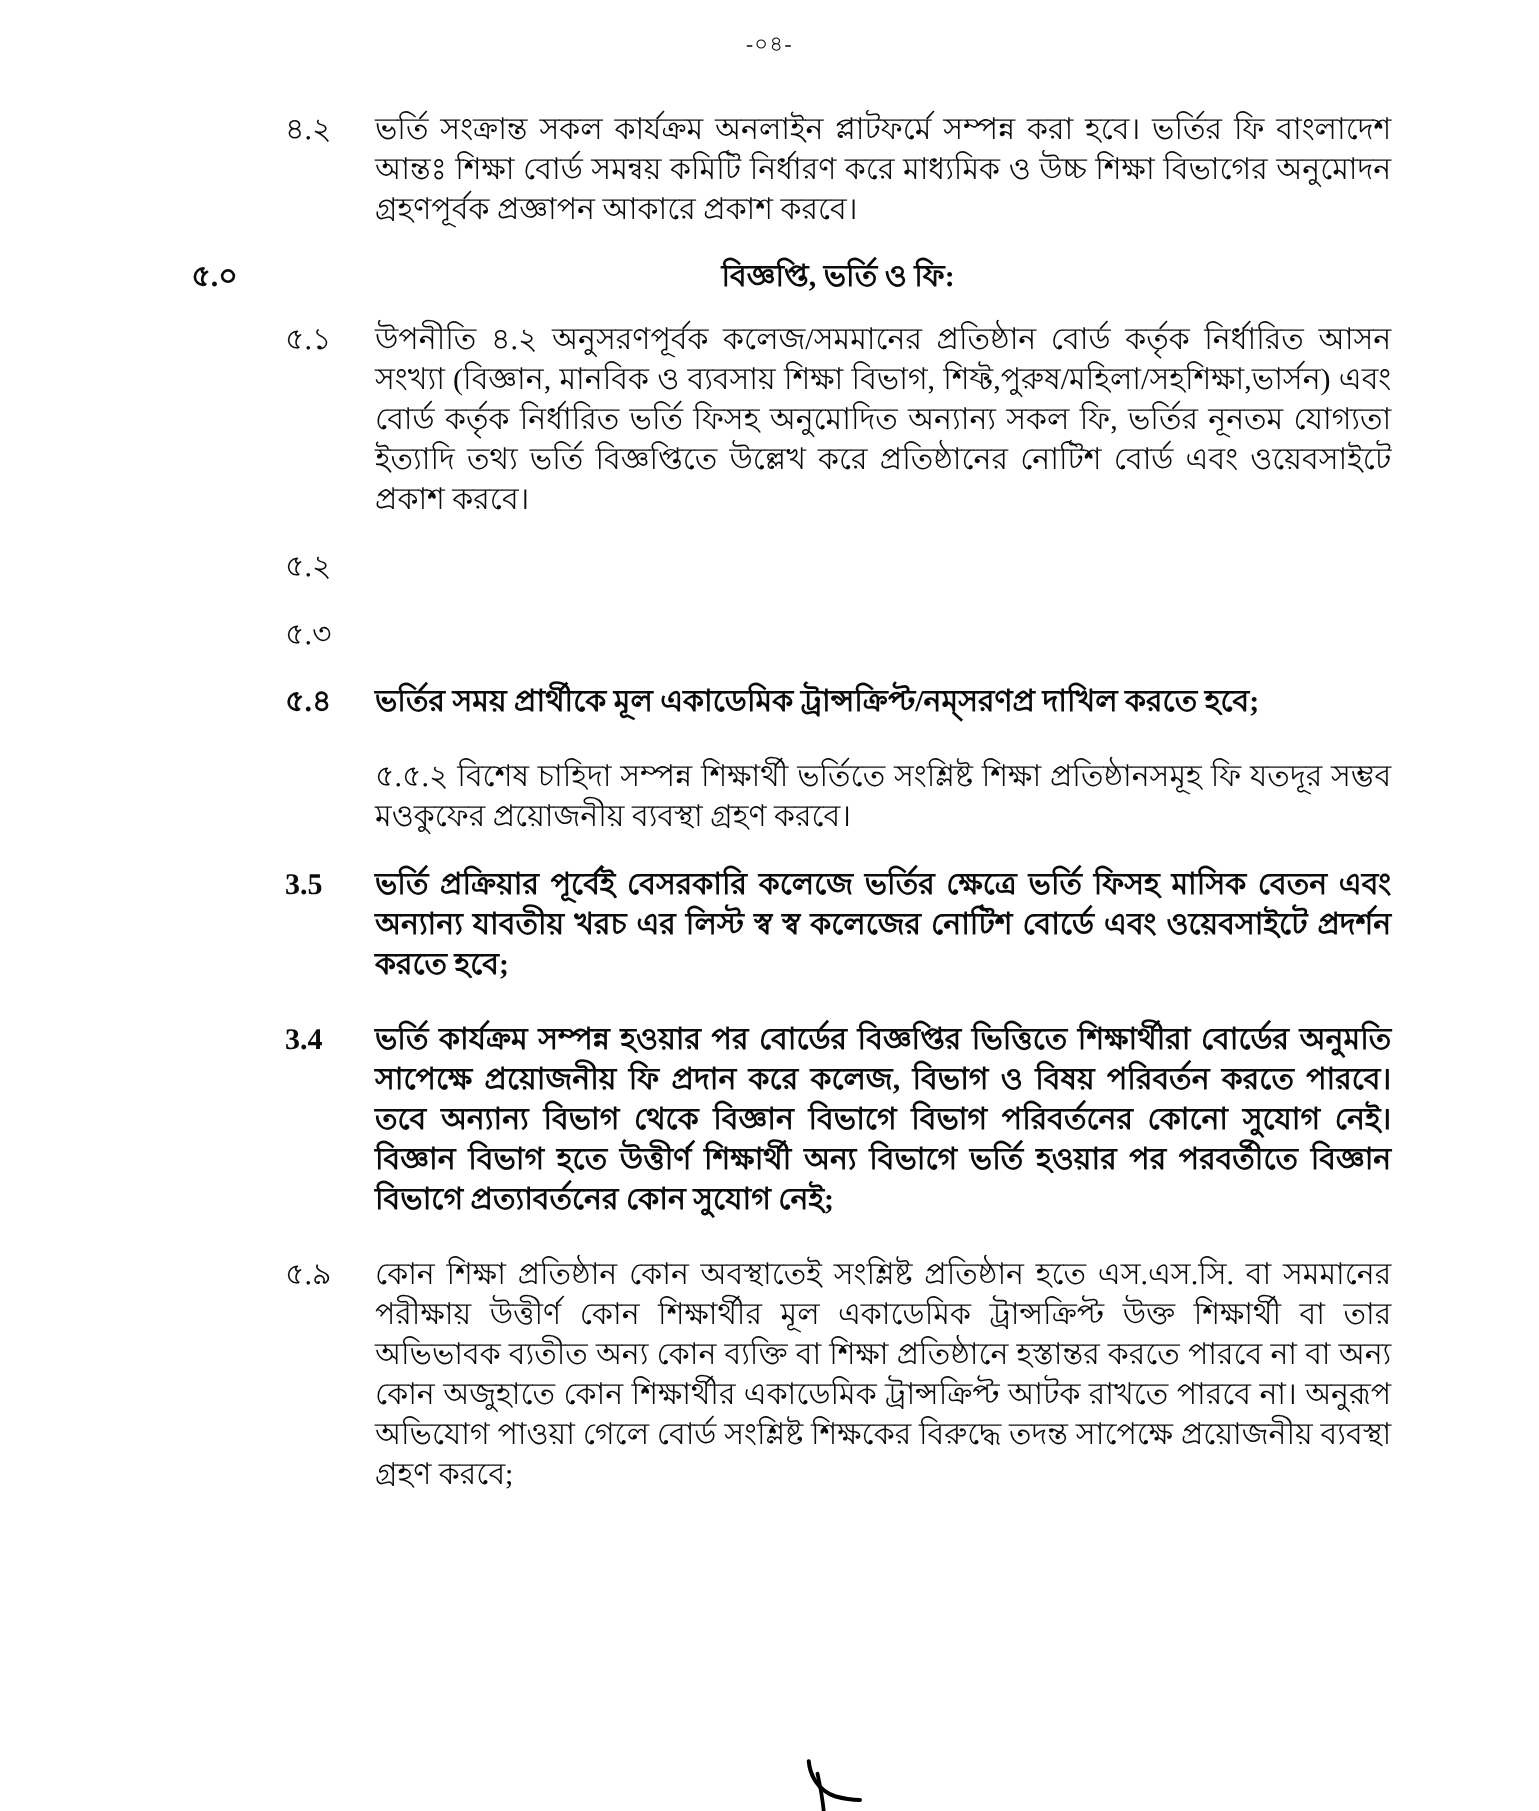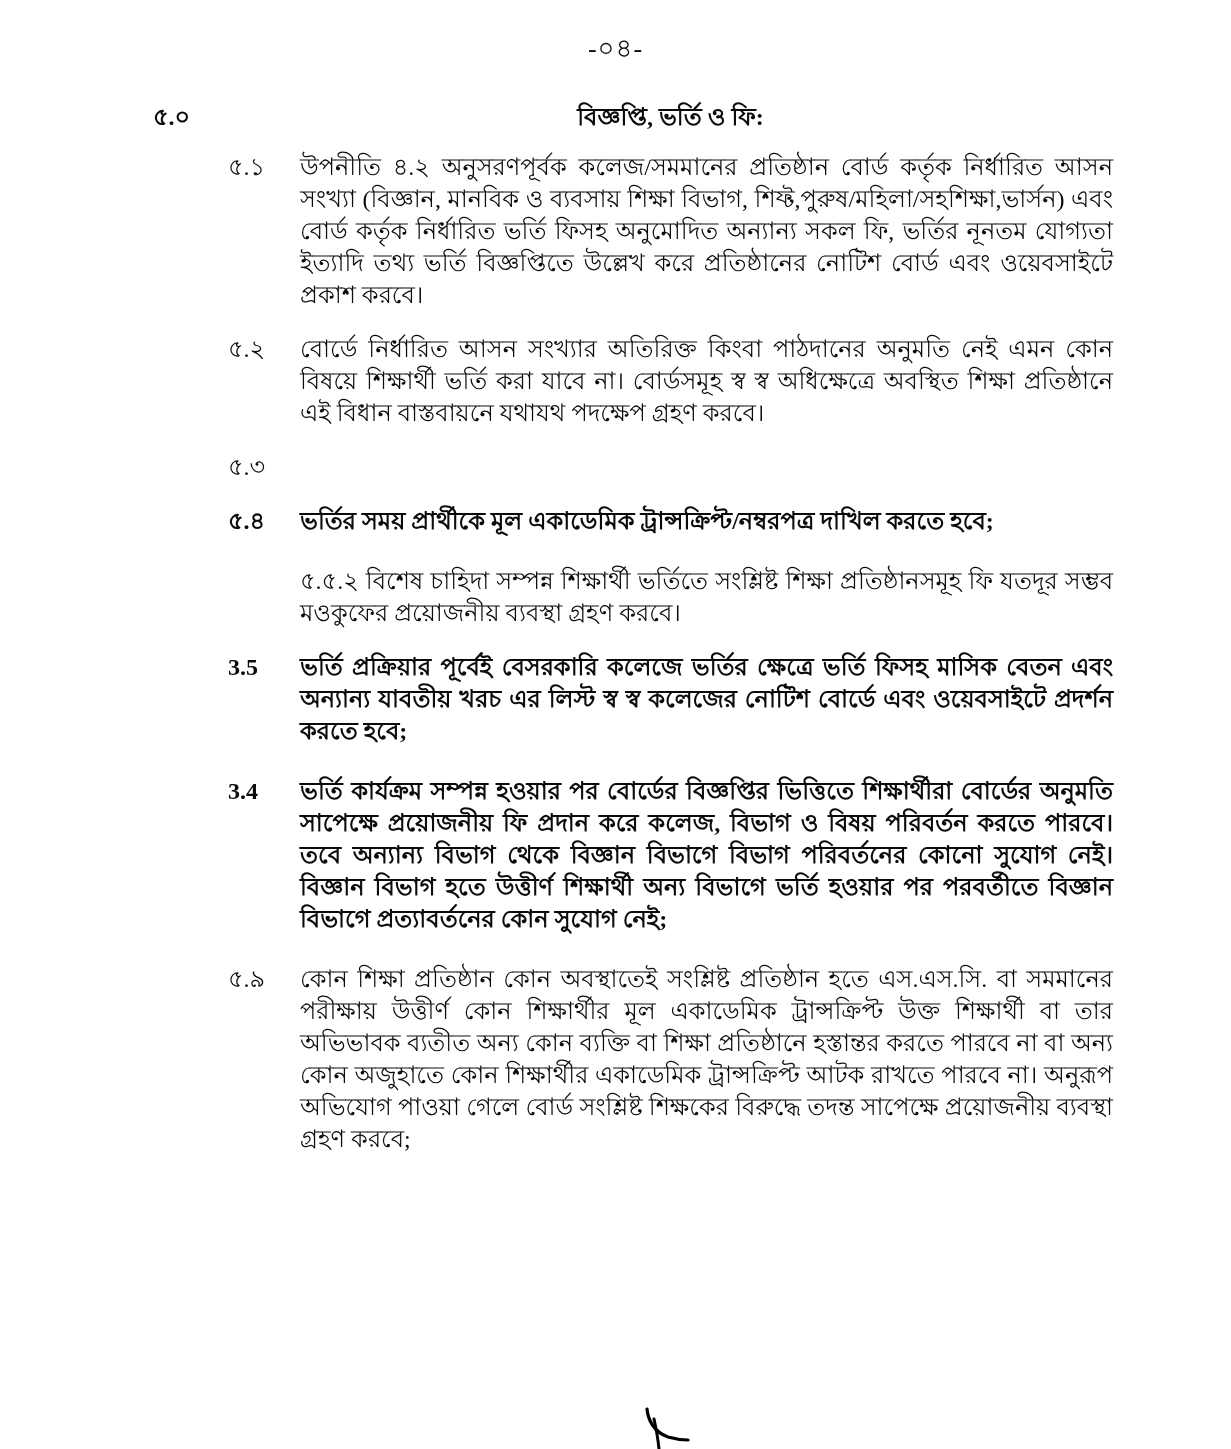--- a/index.html
+++ b/index.html
@@ -9,23 +9,23 @@
     width: 1231px;
     height: 1449px;
     background: #ffffff;
     color: #0b0b0b;
     font-family: "Liberation Serif", "DejaVu Serif", serif;
     font-size: 24px;
     line-height: 32px;
     overflow: hidden;
   }
   .pageno {
-    padding-top: 33px;
+    padding-top: 20px;
     text-align: center;
-    font-size: 26px;
+    font-size: 17px;
     letter-spacing: 1px;
     margin-bottom: 36px;
   }
   .content { padding-right: 118px; }
   .row {
     display: flex;
     align-items: flex-start;
     padding-left: 228px;
     margin-bottom: 22px;
   }
@@ -57,43 +57,46 @@
 </style>
 </head>
 <body>
 
 <div class="doc">
 
   <div class="pageno">-০৪-</div>
 
   <div class="content">
 
+    <div class="row">
+      <span class="num">৪.২</span>
+      <span class="txt">ভর্তি সংক্রান্ত সকল কার্যক্রম অনলাইন প্লাটফর্মে সম্পন্ন করা হবে। ভর্তির ফি বাংলাদেশ আন্তঃ শিক্ষা বোর্ড সমন্বয় কমিটি নির্ধারণ করে মাধ্যমিক ও উচ্চ শিক্ষা বিভাগের অনুমোদন গ্রহণপূর্বক প্রজ্ঞাপন আকারে প্রকাশ করবে।</span>
+    </div>
 
     <div class="row heading-row">
       <span class="num">৫.০</span>
       <span class="txt">বিজ্ঞপ্তি, ভর্তি ও ফি:</span>
     </div>
 
     <div class="row">
       <span class="num">৫.১</span>
       <span class="txt">উপনীতি ৪.২ অনুসরণপূর্বক কলেজ/সমমানের প্রতিষ্ঠান বোর্ড কর্তৃক নির্ধারিত আসন সংখ্যা (বিজ্ঞান, মানবিক ও ব্যবসায় শিক্ষা বিভাগ, শিফ্ট,পুরুষ/মহিলা/সহশিক্ষা,ভার্সন) এবং বোর্ড কর্তৃক নির্ধারিত ভর্তি ফিসহ অনুমোদিত অন্যান্য সকল ফি, ভর্তির নূনতম যোগ্যতা ইত্যাদি তথ্য ভর্তি বিজ্ঞপ্তিতে উল্লেখ করে প্রতিষ্ঠানের নোটিশ বোর্ড এবং ওয়েবসাইটে প্রকাশ করবে।</span>
     </div>
 
     <div class="row">
       <span class="num">৫.২</span>
-      <span class="txt">বোর্ডে নির্ধারিত আসন সংখ্যার অতিরিক্ত কিংবা পাঠদানের অনুমতি নেই এমন কোন বিষয়ে শিক্ষার্থী ভর্তি করা যাবে না। বোর্ডসমূহ স্ব স্ব অধিক্ষেত্রে অবস্থিত শিক্ষা প্রতিষ্ঠানে এই বিধান বাস্তবায়নে যথাযথ পদক্ষেপ গ্রহণ করবে।</span>
     </div>
 
     <div class="row">
       <span class="num">৫.৩</span>
     </div>
 
     <div class="row gap-lg">
       <span class="num">৫.৪</span>
-      <span class="txt">ভর্তির সময় প্রার্থীকে মূল একাডেমিক ট্রান্সক্রিপ্ট/নম্বরপত্র দাখিল করতে হবে;</span>
+      <span class="txt">ভর্তির সময় প্রার্থীকে মূল একাডেমিক ট্রান্সক্রিপ্ট/নম্সরণপ্র দাখিল করতে হবে;</span>
     </div>
 
 
     <div class="row">
       <span class="num"></span>
       <span class="txt">৫.৫.২  বিশেষ চাহিদা সম্পন্ন শিক্ষার্থী ভর্তিতে সংশ্লিষ্ট শিক্ষা প্রতিষ্ঠানসমূহ ফি যতদূর সম্ভব মওকুফের প্রয়োজনীয় ব্যবস্থা গ্রহণ করবে।</span>
     </div>
 
     <div class="row gap-lg">
       <span class="num">3.5</span>

